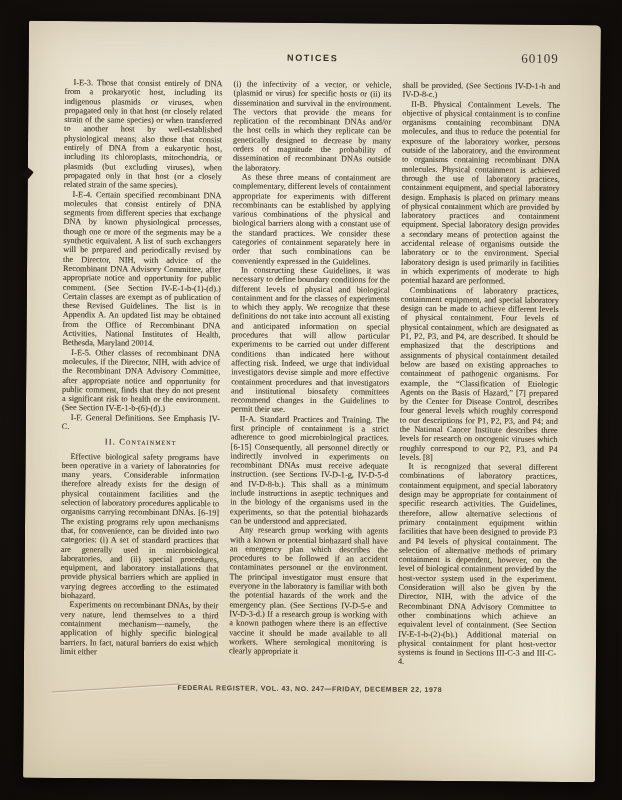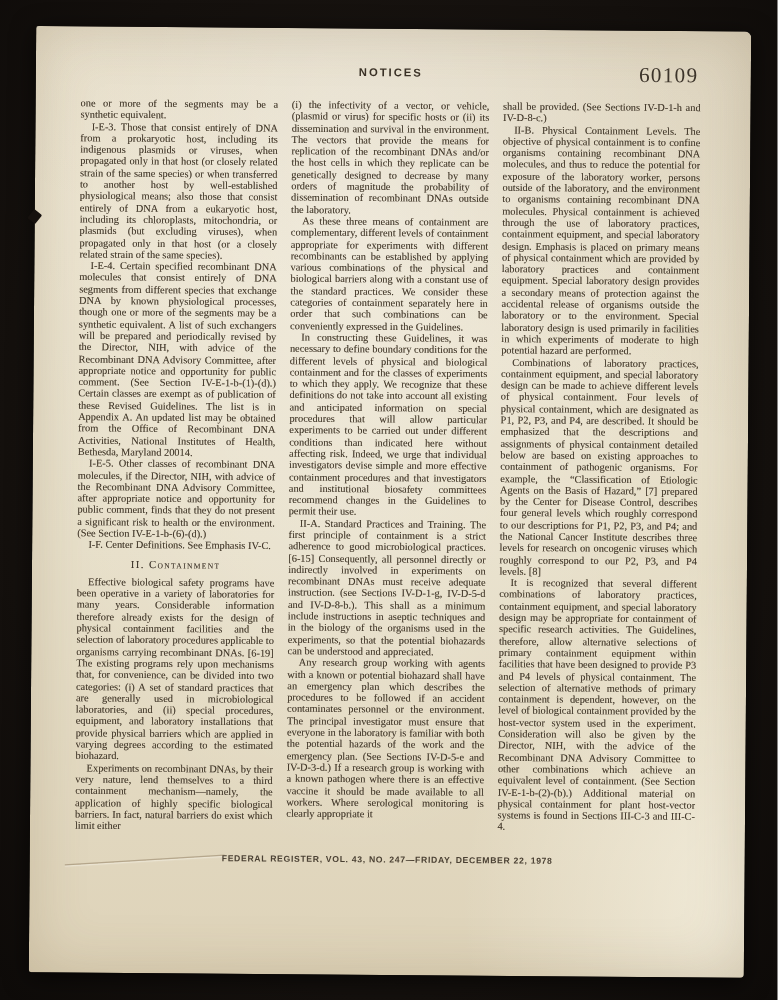--- a/index.html
+++ b/index.html
@@ -35,21 +35,21 @@
   .content{position:absolute;left:36px;right:40px;top:24px;color:#41382b;}
   .page-header{position:relative;height:24px;}
   .running-title{
     text-align:center;
     font-family:"Liberation Sans","DejaVu Sans",sans-serif;
     font-weight:bold;font-size:9px;letter-spacing:1.6px;
     color:#3a3126;padding-top:6px;
   }
   .page-number{
     position:absolute;right:2px;top:2px;
-    font-size:17px;letter-spacing:1px;color:#3c342a;
+    font-size:13px;letter-spacing:1px;color:#3c342a;
   }
   .columns{
     display:flex;gap:11px;margin-top:9px;height:601px;overflow:hidden;
   }
   .column{
     flex:1 1 0;
     font-size:8.3px;line-height:9.3px;
     text-align:justify;
     color:#443a2c;
     text-shadow:0 0 0.4px rgba(68,58,44,0.45);
@@ -80,25 +80,24 @@
   <div class="crease"></div>
 
   <div class="content">
     <div class="page-header">
       <div class="running-title">NOTICES</div>
       <div class="page-number">60109</div>
     </div>
 
     <div class="columns">
       <div class="column">
-          <p class="para"><span>one or more of the segments may be a synthetic equivalent.</span></p>
           <p class="para indent"><span>I-E-3. Those that consist entirely of DNA from a prokaryotic host, including its indigenous plasmids or viruses, when propagated only in that host (or closely related strain of the same species) or when transferred to another host by well-established physiological means; also those that consist entirely of DNA from a eukaryotic host, including its chloroplasts, mitochondria, or plasmids (but excluding viruses), when propagated only in that host (or a closely related strain of the same species).</span></p>
           <p class="para indent"><span>I-E-4. Certain specified recombinant DNA molecules that consist entirely of DNA segments from different species that exchange DNA by known physiological processes, though one or more of the segments may be a synthetic equivalent. A list of such exchangers will be prepared and periodically revised by the Director, NIH, with advice of the Recombinant DNA Advisory Committee, after appropriate notice and opportunity for public comment. (See Section IV-E-1-b-(1)-(d).) Certain classes are exempt as of publication of these Revised Guidelines. The list is in Appendix A. An updated list may be obtained from the Office of Recombinant DNA Activities, National Institutes of Health, Bethesda, Maryland 20014.</span></p>
           <p class="para indent"><span>I-E-5. Other classes of recombinant DNA molecules, if the Director, NIH, with advice of the Recombinant DNA Advisory Committee, after appropriate notice and opportunity for public comment, finds that they do not present a significant risk to health or the environment. (See Section IV-E-1-b-(6)-(d).)</span></p>
-          <p class="para indent"><span>I-F. </span><span class="it">Center Definitions.</span><span> See Emphasis IV-C.</span></p>
+          <p class="para indent"><span>I-F. </span><span class="it">General Definitions.</span><span> See Emphasis IV-C.</span></p>
           <h2 class="section-heading">II. Containment</h2>
           <p class="para indent"><span>Effective biological safety programs have been operative in a variety of laboratories for many years. Considerable information therefore already exists for the design of physical containment facilities and the selection of laboratory procedures applicable to organisms carrying recombinant DNAs. [6-19] The existing programs rely upon mechanisms that, for convenience, can be divided into two categories: (i) A set of standard practices that are generally used in microbiological laboratories, and (ii) special procedures, equipment, and laboratory installations that provide physical barriers which are applied in varying degrees according to the estimated biohazard.</span></p>
           <p class="para indent"><span>Experiments on recombinant DNAs, by their very nature, lend themselves to a third containment mechanism—namely, the application of highly specific biological barriers. In fact, natural barriers do exist which limit either</span></p>
         </div>
       <div class="column">
           <p class="para"><span>(i) the infectivity of a </span><span class="it">vector</span><span>, or </span><span class="it">vehicle,</span><span> (plasmid or virus) for specific hosts or (ii) its dissemination and survival in the environment. The vectors that provide the means for replication of the recombinant DNAs and/or the host cells in which they replicate can be genetically designed to decrease by many orders of magnitude the probability of dissemination of recombinant DNAs outside the laboratory.</span></p>
           <p class="para indent"><span>As these three means of containment are complementary, different levels of containment appropriate for experiments with different recombinants can be established by applying various combinations of the physical and biological barriers along with a constant use of the standard practices. We consider these categories of containment separately here in order that such combinations can be conveniently expressed in the Guidelines.</span></p>
           <p class="para indent"><span>In constructing these Guidelines, it was necessary to define boundary conditions for the different levels of physical and biological containment and for the classes of experiments to which they apply. We recognize that these definitions do not take into account all existing and anticipated information on special procedures that will allow particular experiments to be carried out under different conditions than indicated here without affecting risk. Indeed, we urge that individual investigators devise simple and more effective containment procedures and that investigators and institutional biosafety committees recommend changes in the Guidelines to permit their use.</span></p>
           <p class="para indent"><span>II-A. </span><span class="it">Standard Practices and Training.</span><span> The first principle of containment is a strict adherence to good microbiological practices. [6-15] Consequently, all personnel directly or indirectly involved in experiments on recombinant DNAs must receive adequate instruction. (see Sections IV-D-1-g, IV-D-5-d and IV-D-8-b.). This shall as a minimum include instructions in aseptic techniques and in the biology of the organisms used in the experiments, so that the potential biohazards can be understood and appreciated.</span></p>
           <p class="para indent"><span>Any research group working with agents with a known or potential biohazard shall have an emergency plan which describes the procedures to be followed if an accident contaminates personnel or the environment. The principal investigator must ensure that everyone in the laboratory is familiar with both the potential hazards of the work and the emergency plan. (See Sections IV-D-5-e and IV-D-3-d.) If a research group is working with a known pathogen where there is an effective vaccine it should be made available to all workers. Where serological monitoring is clearly appropriate it</span></p>

